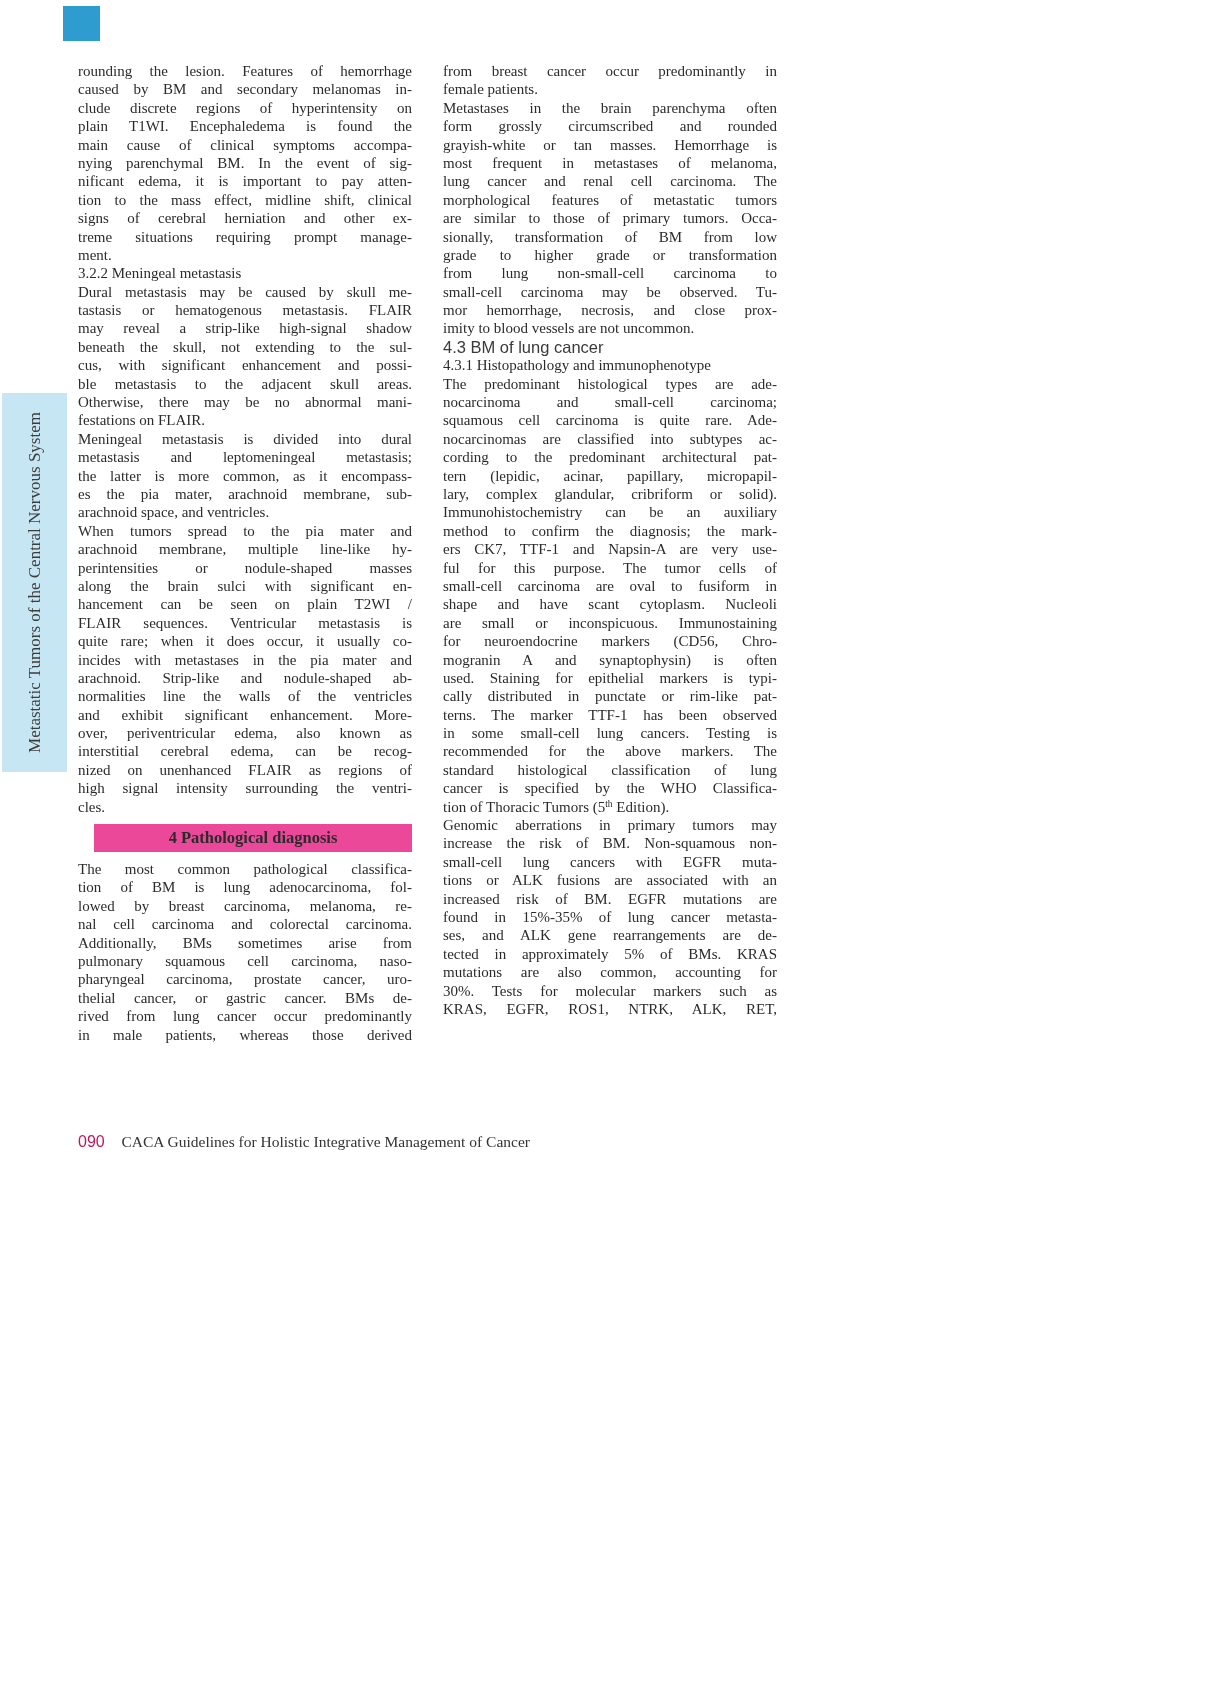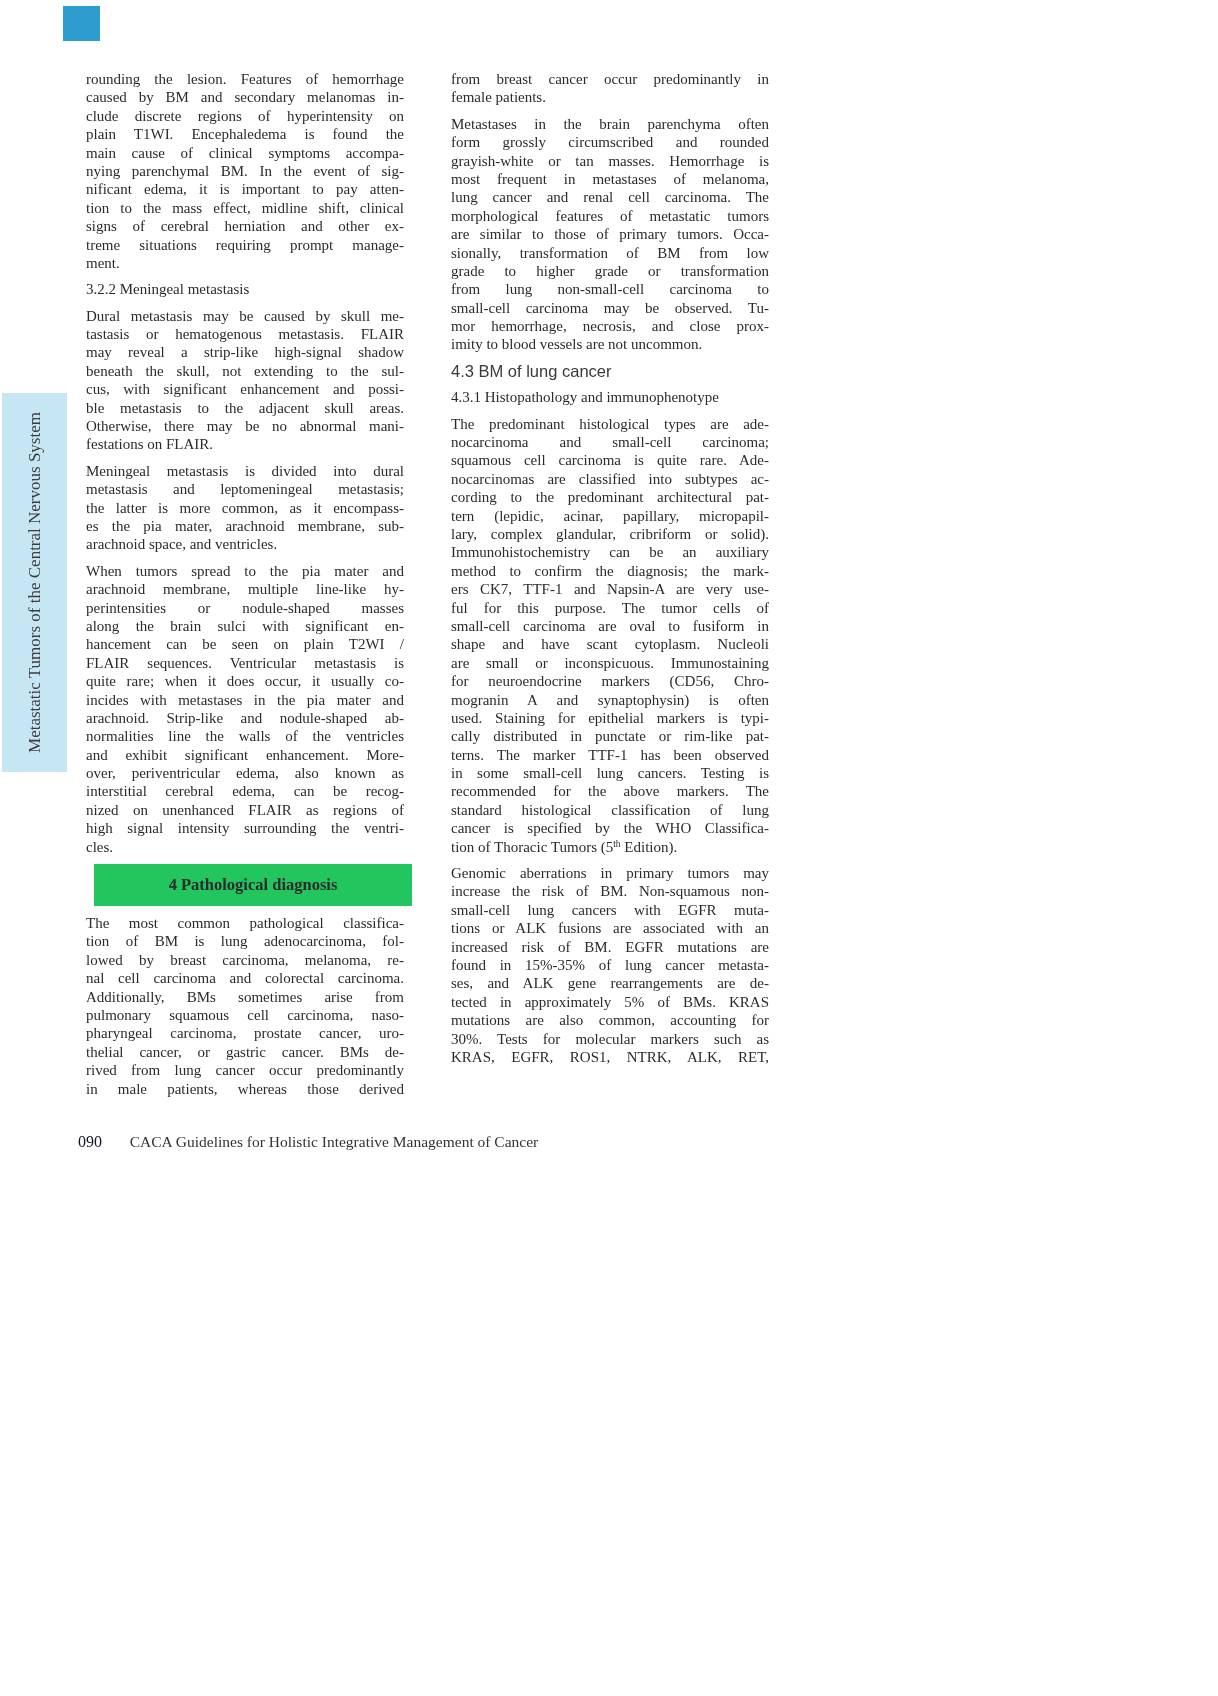--- a/index.html
+++ b/index.html
@@ -17,41 +17,41 @@
   }
   .chapter-tab-text {
     position:absolute; top:379px; left:0; width:379px; height:65px;
     transform:rotate(-90deg); transform-origin:top left;
     text-align:center; line-height:65px; font-size:17px; color:#3c3c3c;
     font-family:"Liberation Serif", serif; white-space:nowrap;
   }
   .col { position:absolute; top:62px; width:334px; }
   .col-left  { left:78px; }
   .col-right { left:443px; }
-  .block { margin:8px; }
+  .block { margin:0; }
   .line {
     font-size:15px; line-height:18.4px; height:18.4px; overflow:hidden;
     text-align:justify; text-align-last:justify;
   }
   .line.last { text-align-last:left; }
   .head-sans .line {
     font-family:"Liberation Sans", sans-serif; font-size:16.5px; color:#3a3a3a;
   }
   .band {
-    background:#22c55e; height:42px; margin:8px 0 8px 16px;
+    background:#ec4899; height:28px; margin:8px 0 8px 16px;
     display:flex; align-items:center; justify-content:center;
   }
   .band span { font-size:16.5px; font-weight:600; color:#2b2b2b; }
   .sup { font-size:9.5px; position:relative; top:-5px; }
   .footer {
     position:absolute; left:78px; top:1133px; width:700px;
     font-size:15px; color:#444; white-space:nowrap;
   }
-  .page-num { font-family:Liberation Serif, serif; font-size:16px; color:#0f172a; }
-  .footer-text { margin-left:24px; font-family:"Liberation Serif", serif; font-size:15.5px; color:#333; }
+  .page-num { font-family:Liberation Sans, sans-serif; font-size:16px; color:#be185d; }
+  .footer-text { margin-left:13px; font-family:"Liberation Serif", serif; font-size:15.5px; color:#333; }
 </style>
 </head>
 <body>
 
 <div class="page">
 
   <div class="corner-marker"></div>
 
   <div class="chapter-tab">
     <div class="chapter-tab-text">Metastatic Tumors of the Central Nervous System</div>

